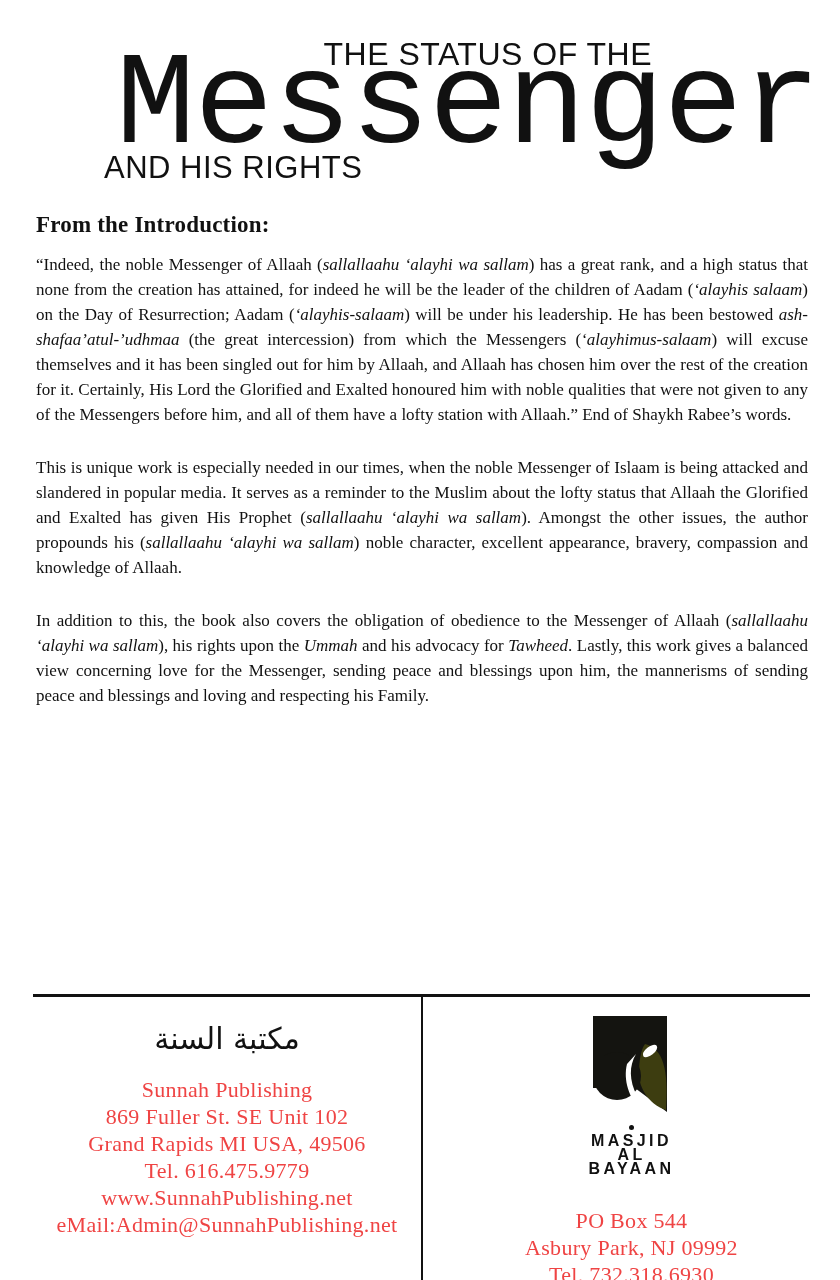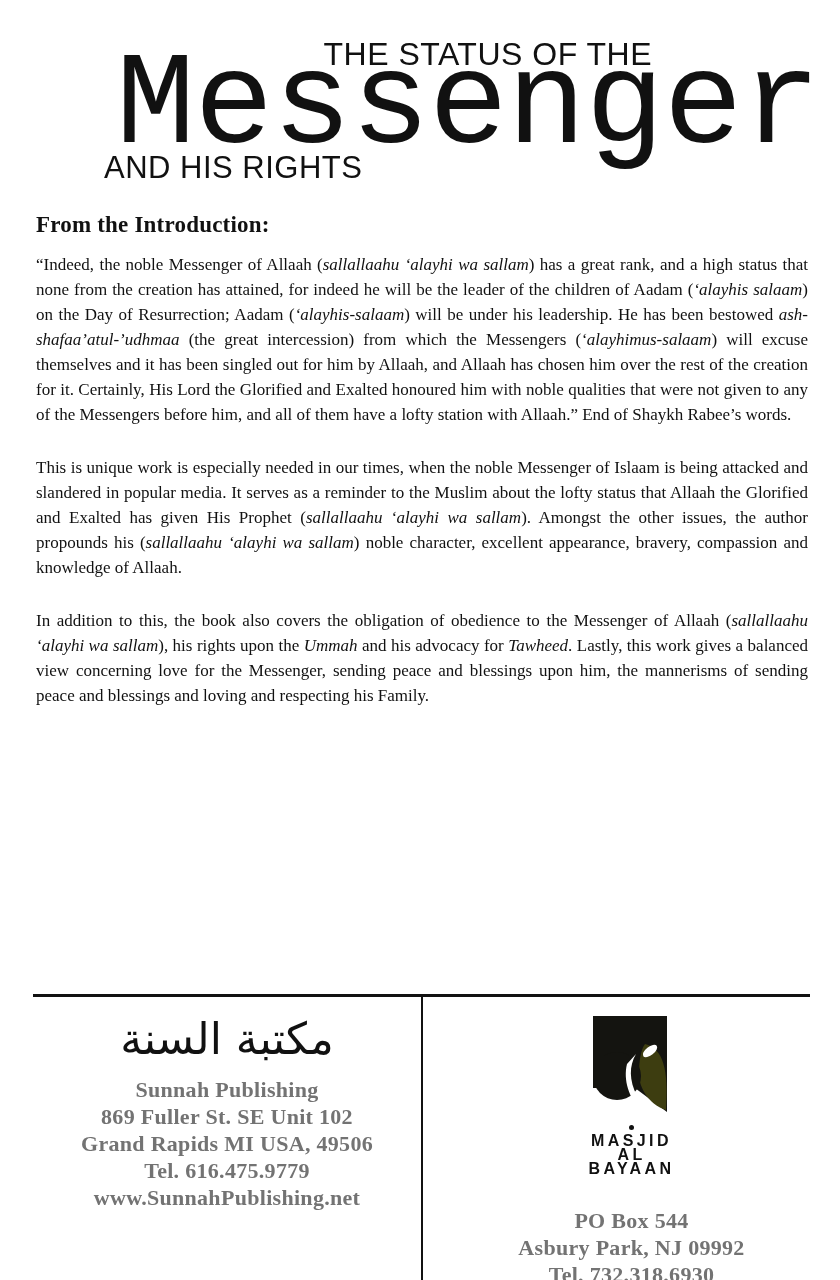--- a/index.html
+++ b/index.html
@@ -106,35 +106,34 @@
 
   .footer-left {
     position: absolute;
     left: 33px;
     top: 1000px;
     width: 388px;
     text-align: center;
   }
   .arabic-logo {
     font-family: "DejaVu Sans", sans-serif;
-    font-size: 44px;
+    font-size: 30px;
     line-height: 62px;
     direction: rtl;
     color: #111111;
     margin: 8px 0 6px 0;
     font-weight: 400;
   }
   .addr-line {
     font-family: "Liberation Serif", serif;
     font-size: 22px;
     line-height: 27px;
     letter-spacing: 0.3px;
-    color: #737373;
-    white-space: nowrap;
-    font-weight: bold;
+    color: #ef4444;
+    white-space: nowrap;
   }
 
   .footer-right {
     position: absolute;
     left: 423px;
     top: 1000px;
     width: 417px;
     text-align: center;
   }
   .mb-logo-wrap {
@@ -185,20 +184,21 @@
 <div class="rule-h"></div>
 <div class="rule-v"></div>
 
 <div class="footer-left">
   <div class="arabic-logo">مكتبة السنة</div>
   <div class="addr-line">Sunnah Publishing</div>
   <div class="addr-line">869 Fuller St. SE Unit 102</div>
   <div class="addr-line">Grand Rapids MI USA, 49506</div>
   <div class="addr-line">Tel. 616.475.9779</div>
   <div class="addr-line">www.SunnahPublishing.net</div>
+  <div class="addr-line">eMail:Admin@SunnahPublishing.net</div>
 </div>
 
 <div class="footer-right">
 
   <div class="mb-logo-wrap">
     <svg width="86" height="104" viewBox="0 0 86 104">
 
       <path d="M4 2 L78 2 L78 98 L46 74 L4 74 Z" fill="#141410"></path>
 
       <path d="M56 30 C74 34 80 56 77 96 C59 90 48 72 50 54 C51 41 53 34 56 30 Z" fill="#3d3d10"></path>

